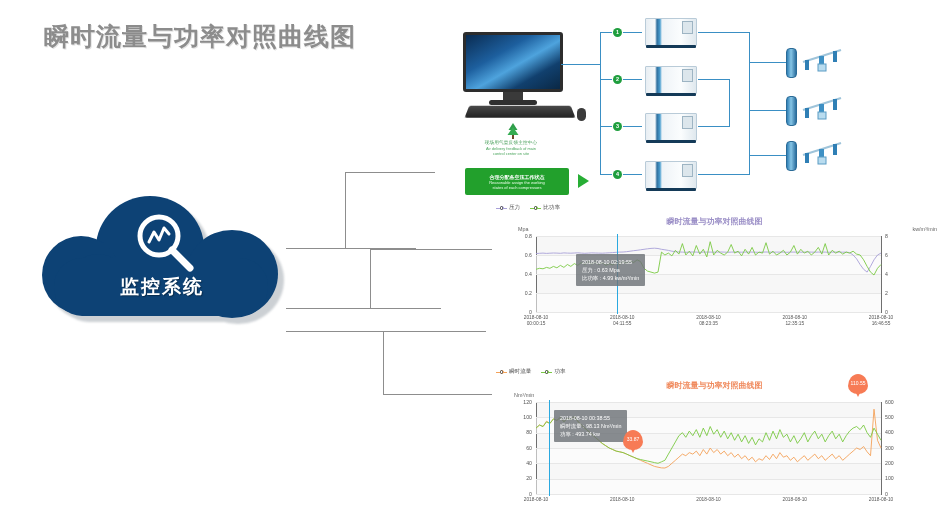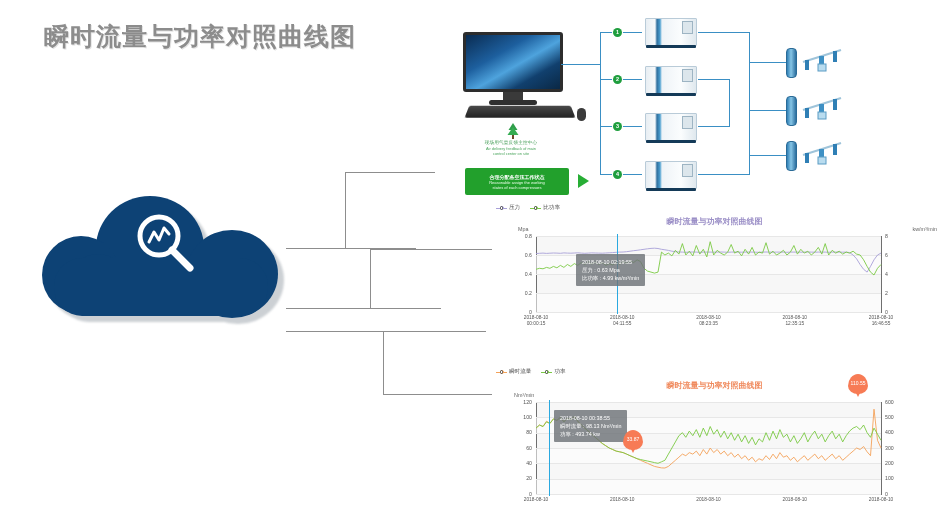--- a/index.html
+++ b/index.html
@@ -136,20 +136,21 @@
       <div class="lobe c4"></div>
         <div class="base cbase"></div>
     </div>
     <div class="magnifier">
       <svg width="66" height="66" viewBox="0 0 66 66">
         <circle cx="27" cy="26" r="19" fill="none" stroke="#ffffff" stroke-width="5"></circle>
         <line x1="40" y1="40" x2="58" y2="58" stroke="#ffffff" stroke-width="7" stroke-linecap="round"></line>
         <polyline points="17,32 22,22 27,30 32,18 37,24" fill="none" stroke="#ffffff" stroke-width="3" stroke-linejoin="round" stroke-linecap="round"></polyline>
       </svg>
     </div>
+    <div class="cloud-label">监控系统</div>
   </div>
 
   <div class="diagram">
 
     <div class="monitor">
       <div class="mon-screen"></div>
       <div class="mon-stand"></div>
       <div class="mon-base"></div>
       <div class="keyboard"></div>
       <div class="mouse"></div>

